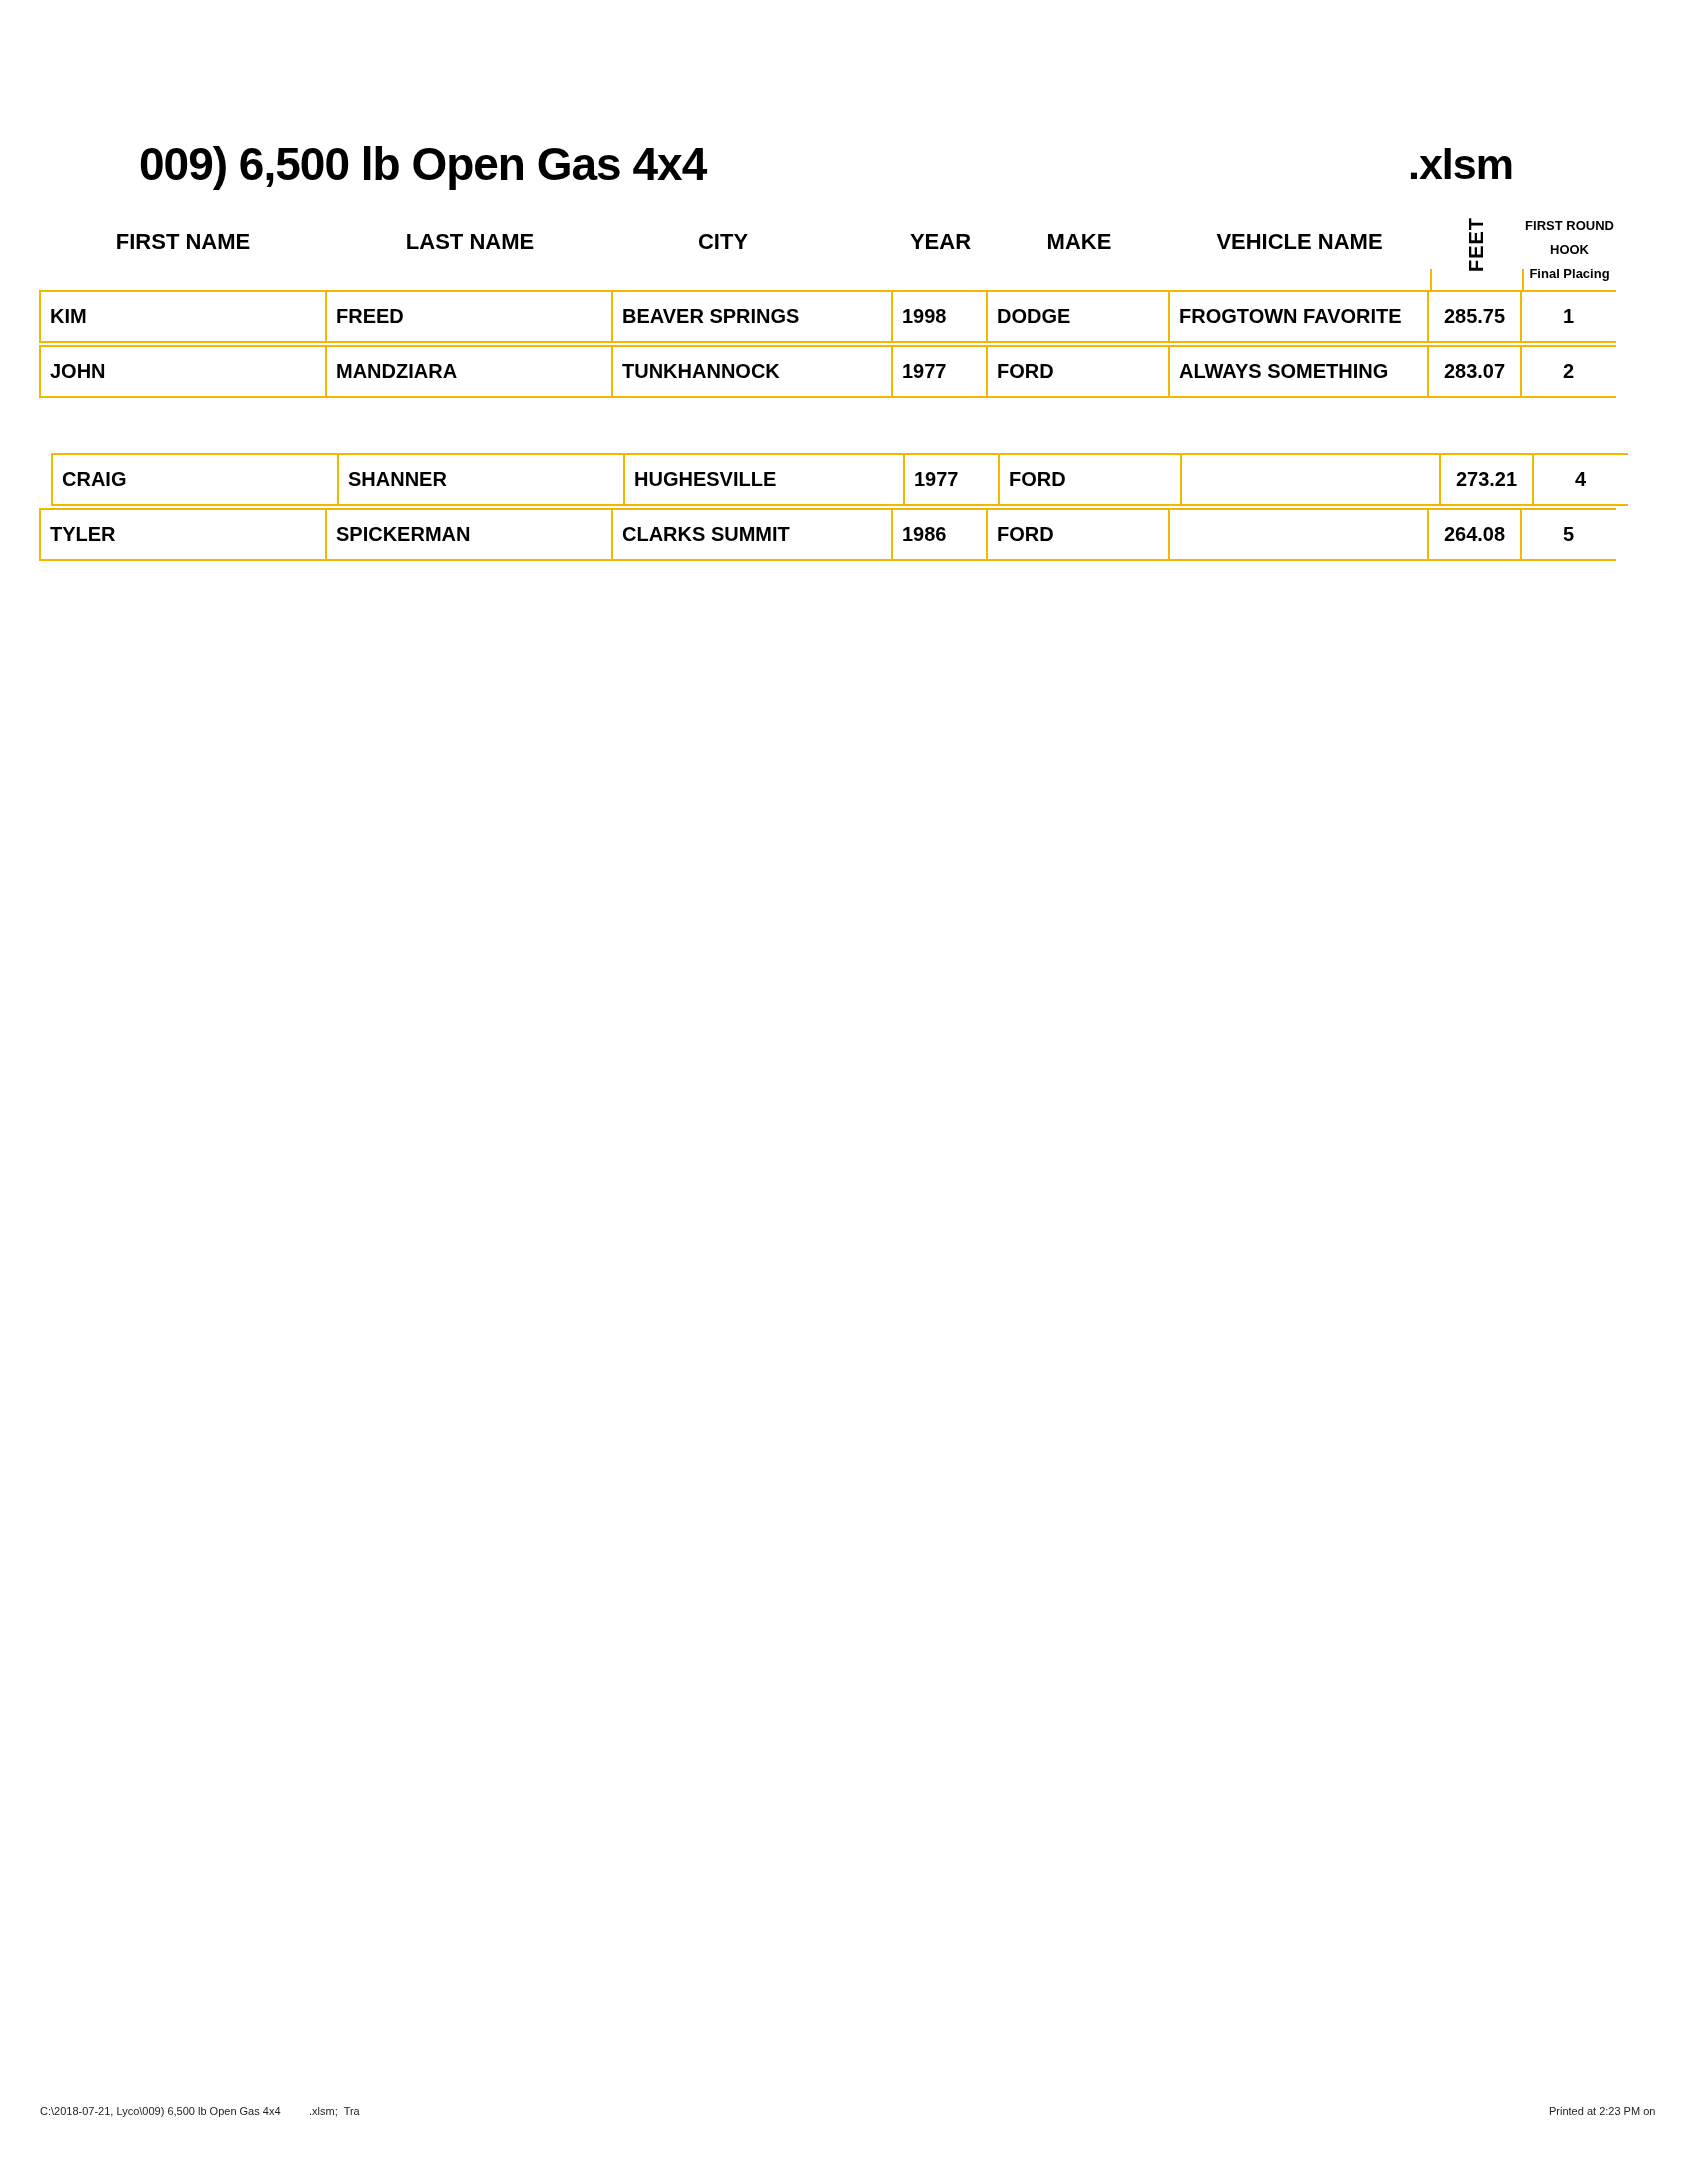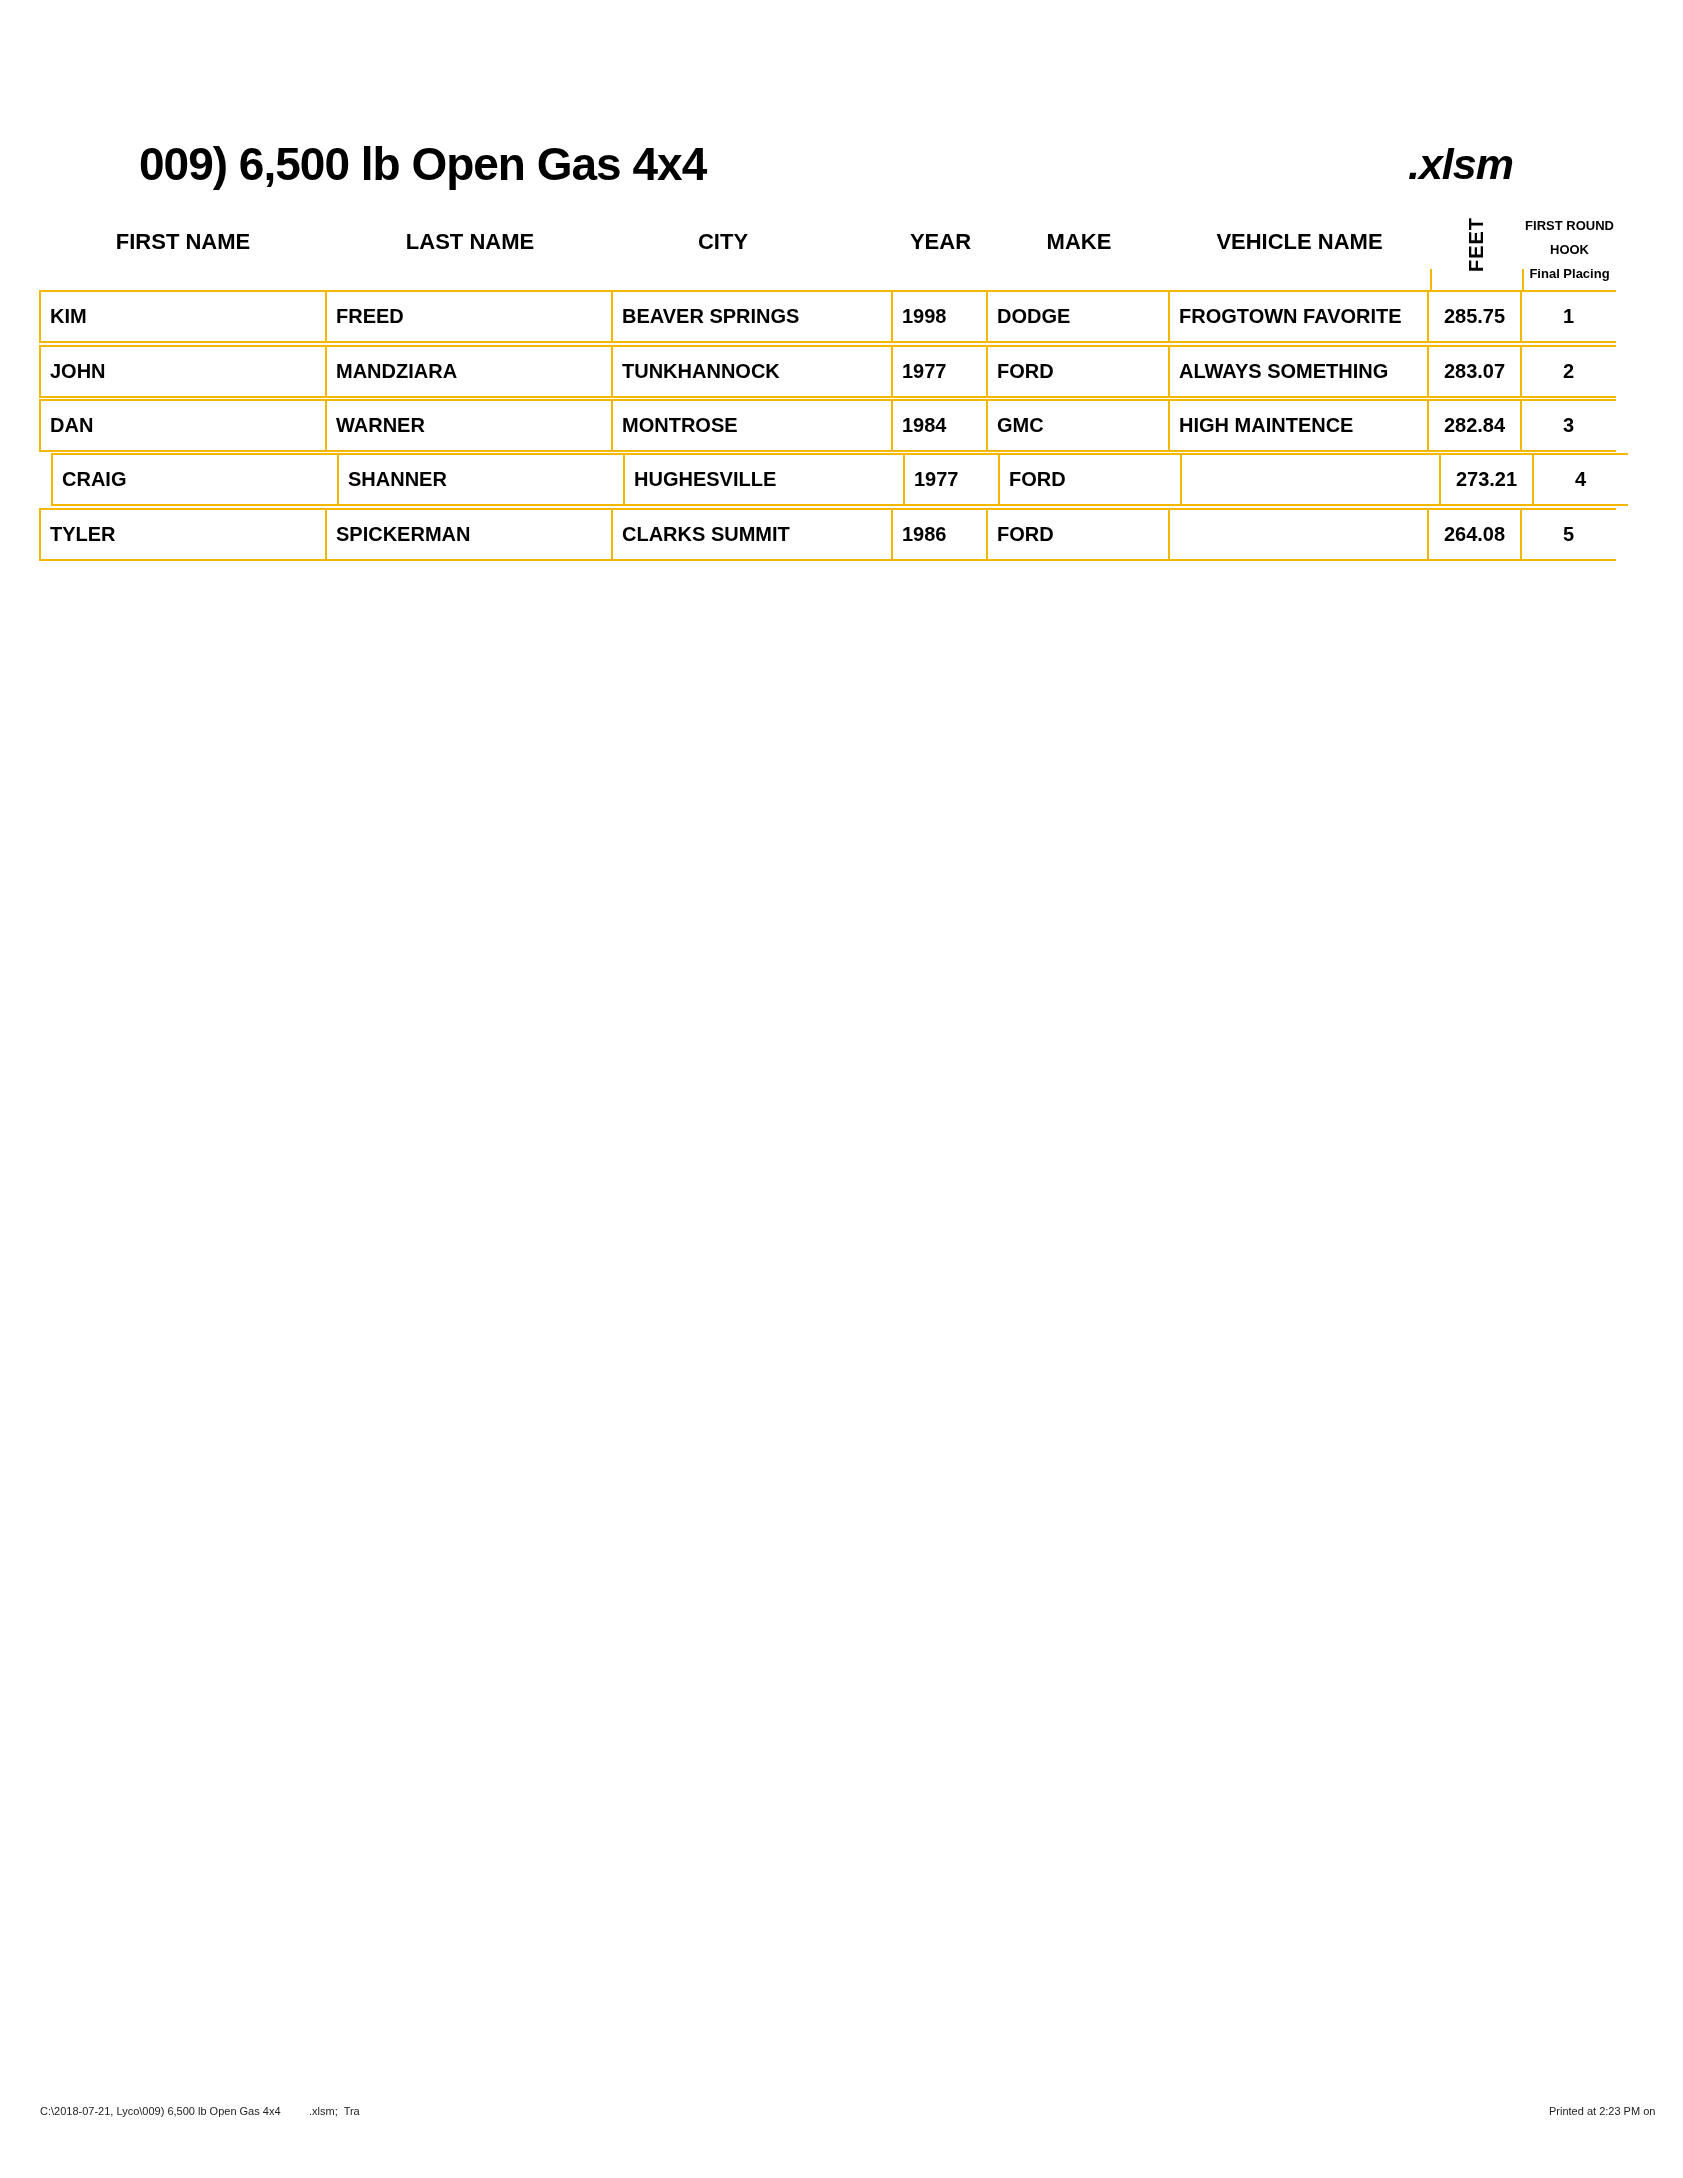--- a/index.html
+++ b/index.html
@@ -38,21 +38,20 @@
     letter-spacing: -1px;
     white-space: nowrap;
   }
   .file-ext {
     position: absolute;
     top: 140px;
     left: 1408px;
     font-size: 43px;
     font-weight: 700;
     letter-spacing: -1px;
-    font-style: italic;
   }
   
   .col-header {
     position: absolute;
     top: 228px;
     height: 28px;
     text-align: center;
     font-size: 22px;
     font-weight: 700;
     letter-spacing: 0px;
@@ -175,30 +174,20 @@
     <div class="cell first">JOHN</div>
     <div class="cell">MANDZIARA</div>
     <div class="cell">TUNKHANNOCK</div>
     <div class="cell">1977</div>
     <div class="cell">FORD</div>
     <div class="cell">ALWAYS SOMETHING</div>
     <div class="cell num">283.07</div>
     <div class="cell num last-col">2</div>
   </div>
 
-  <div class="trow" style="top:399px;">
-    <div class="cell first">DAN</div>
-    <div class="cell">WARNER</div>
-    <div class="cell">MONTROSE</div>
-    <div class="cell">1984</div>
-    <div class="cell">GMC</div>
-    <div class="cell">HIGH MAINTENCE</div>
-    <div class="cell num">282.84</div>
-    <div class="cell num last-col">3</div>
-  </div>
 
   <div class="trow" style="top:453px;margin-left:12px;">
     <div class="cell first">CRAIG</div>
     <div class="cell">SHANNER</div>
     <div class="cell">HUGHESVILLE</div>
     <div class="cell">1977</div>
     <div class="cell">FORD</div>
     <div class="cell"></div>
     <div class="cell num">273.21</div>
     <div class="cell num last-col">4</div>

